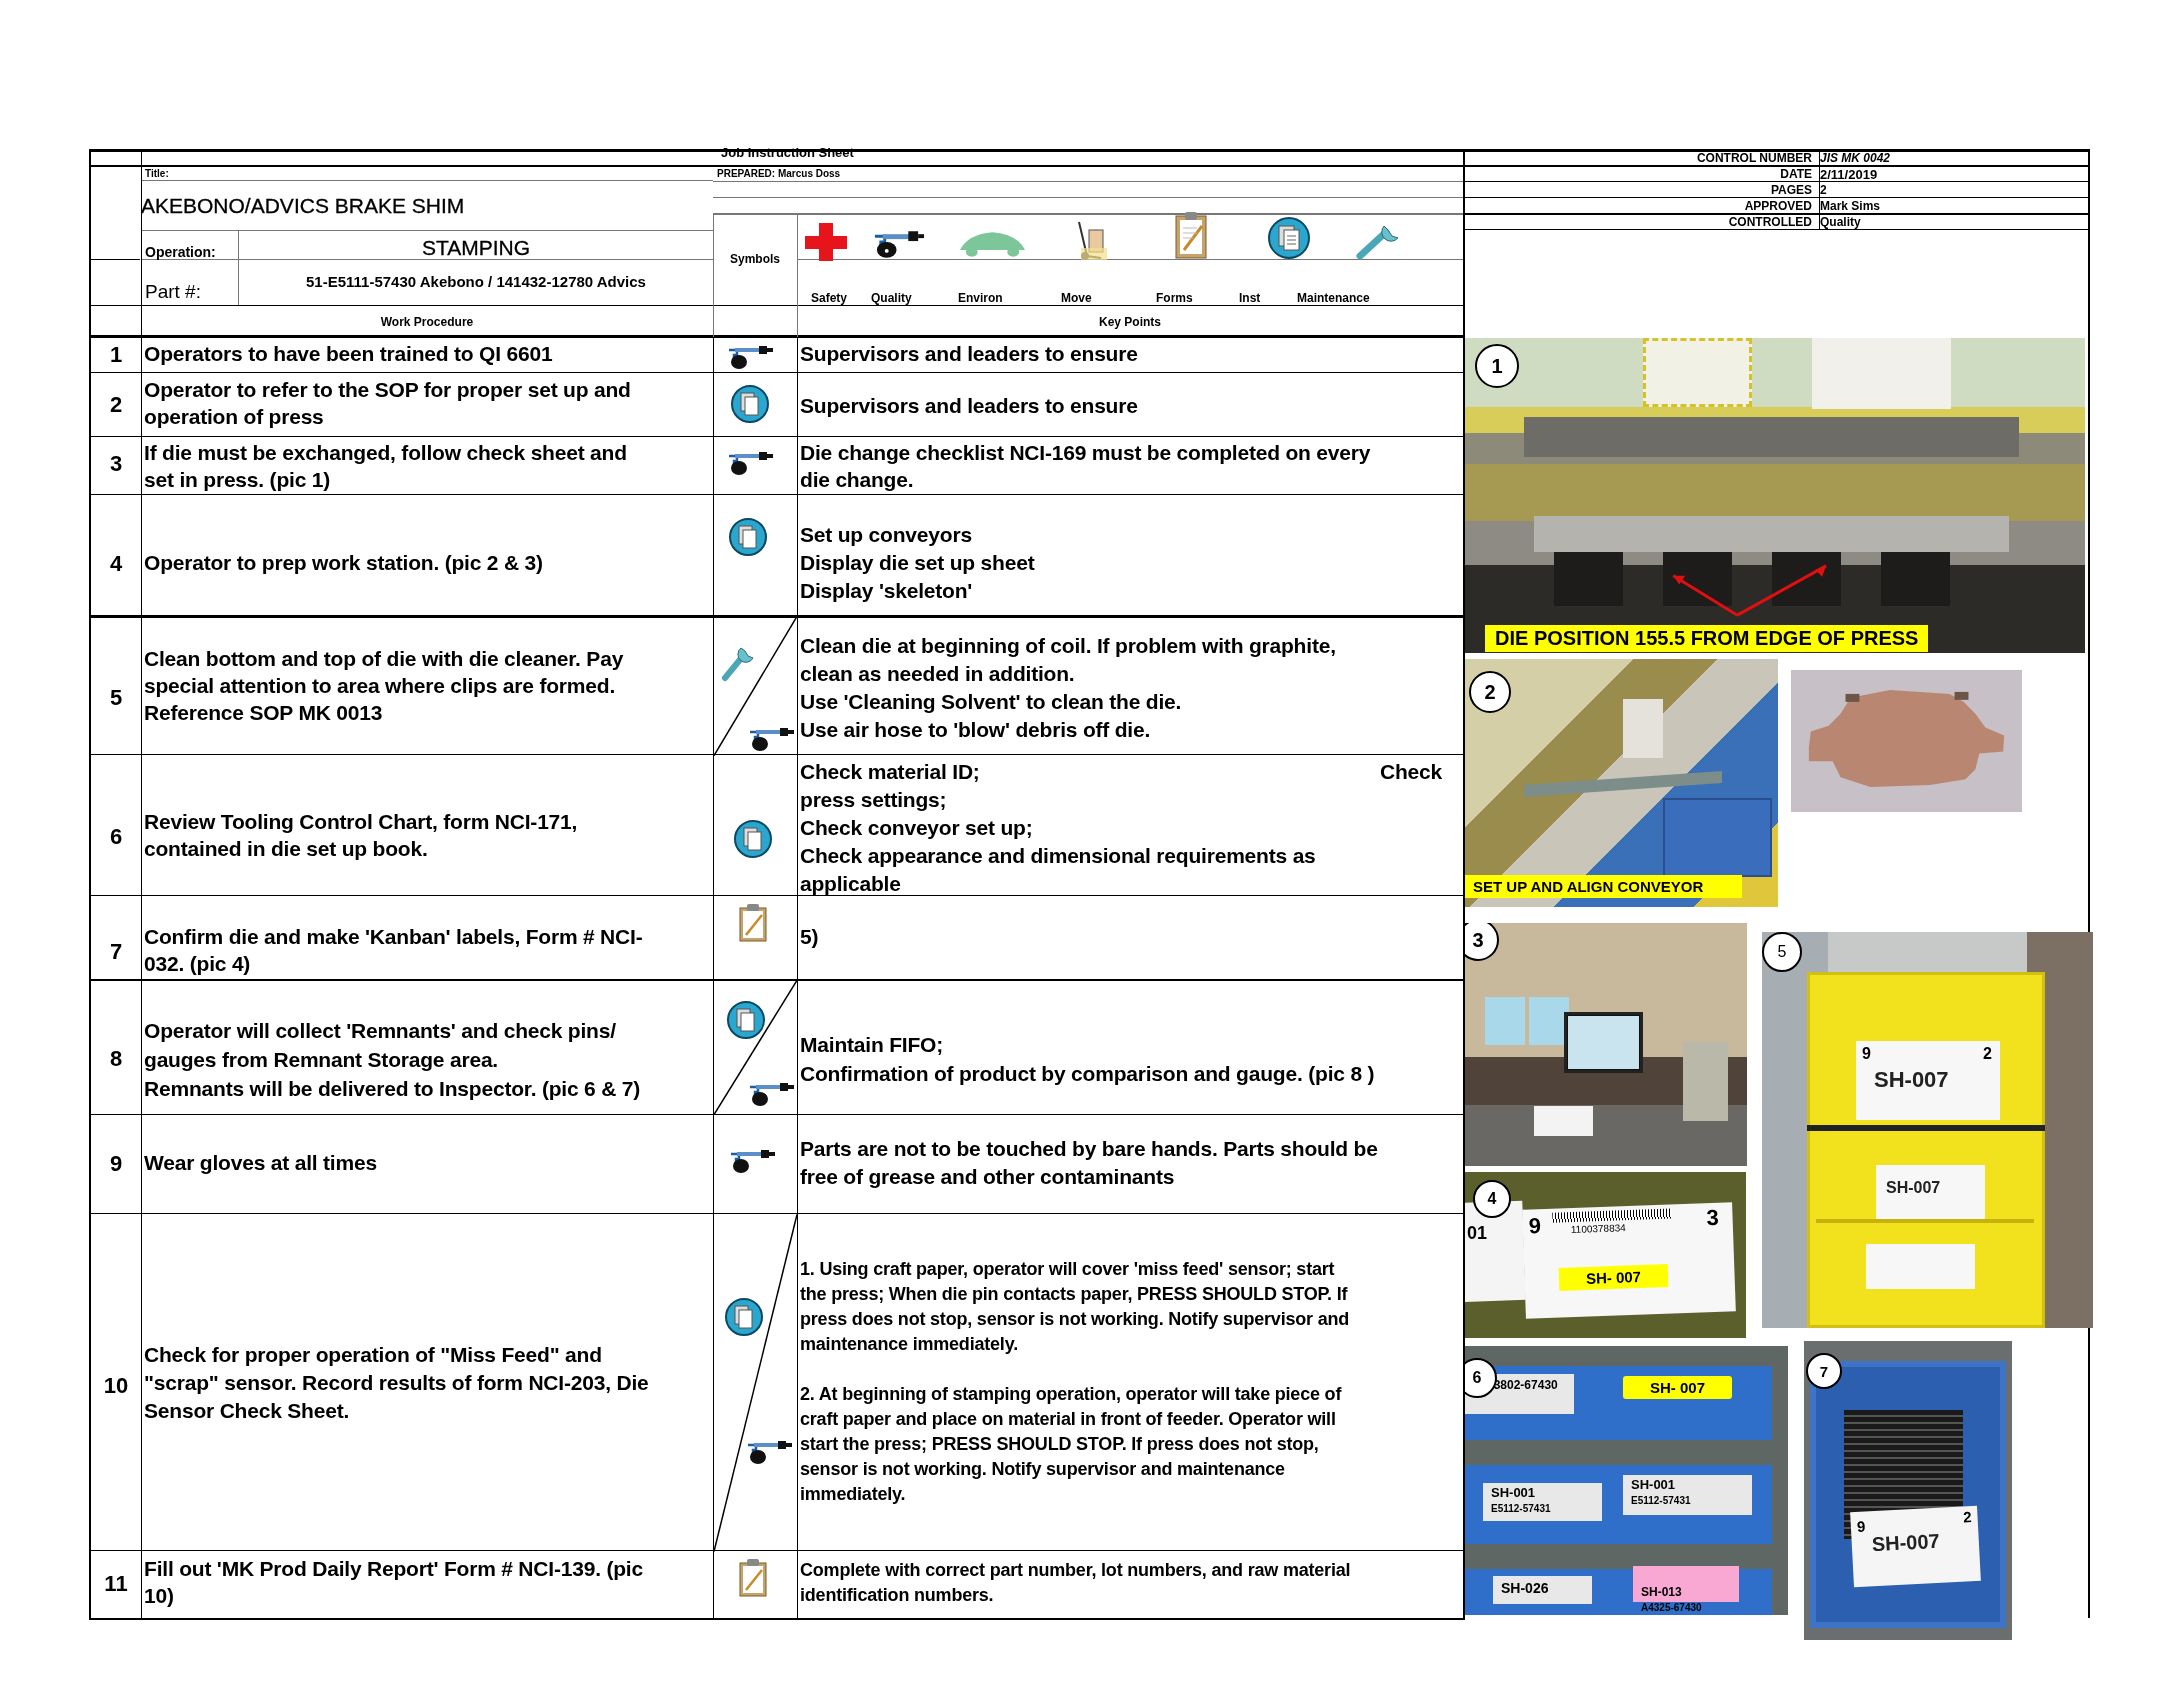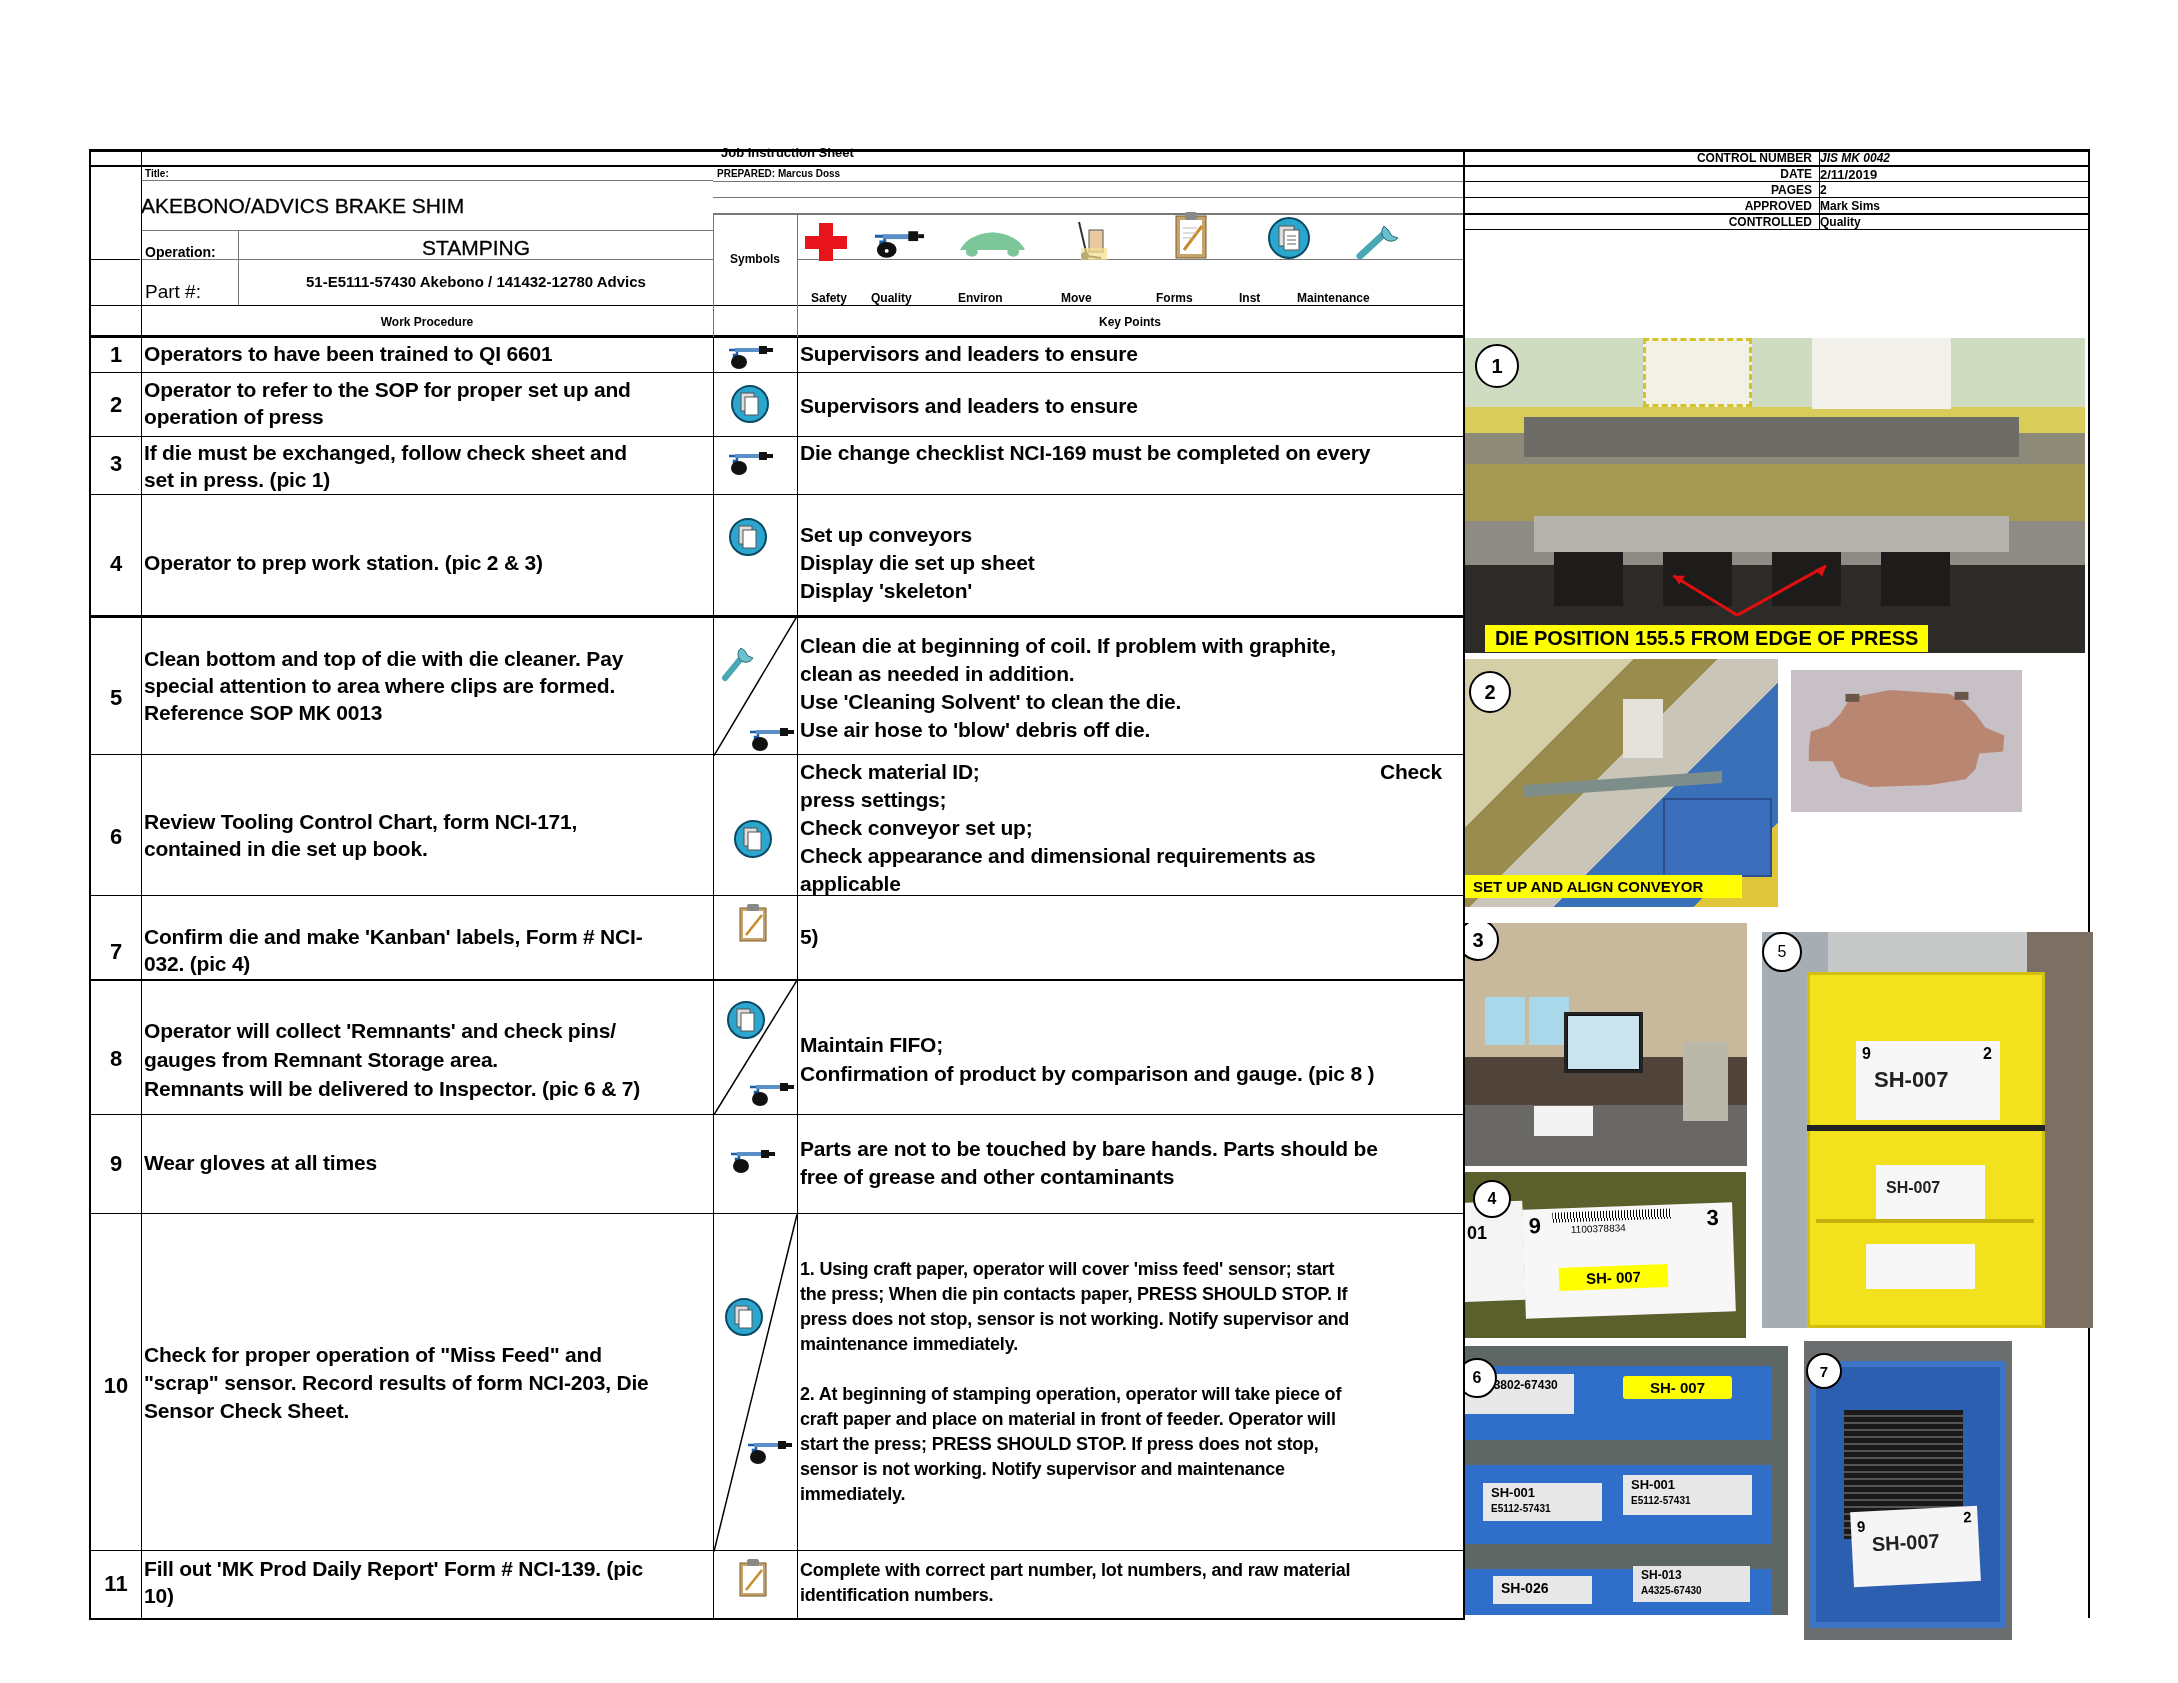--- a/index.html
+++ b/index.html
@@ -192,20 +192,21 @@
       </div>
     <svg class="icon" style="left:725px;top:451px" width="50" height="26" viewBox="0 0 50 26">
         <path d="M4 5h8v5h-3v5a5 5 0 0 0 10 0" stroke="#1a5ea8" stroke-width="2.5" fill="none"></path>
         <ellipse cx="14" cy="17" rx="8" ry="7" fill="#111"></ellipse>
         <rect x="10" y="3" width="26" height="4" fill="#5a8fc8"></rect>
         <rect x="34" y="1" width="8" height="8" fill="#111"></rect>
         <rect x="42" y="3" width="6" height="4" fill="#111"></rect>
       </svg>
     <div class="key" style="left:800px;top:439px">
         <div>Die change checklist NCI-169 must be completed on every</div>
+        <div>die change.</div>
       </div>
   </div>
 
   <div>
     <span class="num" style="left:91px;top:551px">4</span>
     <div class="proc" style="left:144px;top:549px">
         <div>Operator to prep work station. (pic 2 &amp; 3)</div>
       </div>
     <svg class="icon" style="left:728px;top:517px" width="40" height="40" viewBox="0 0 40 40">
         <circle cx="20" cy="20" r="18" fill="#2aa6cf" stroke="#0c4a63" stroke-width="2"></circle>
@@ -460,21 +461,21 @@
     <div class="ycap" style="left:158px;top:30px;width:109px;text-align:center;font-size:15px;border-radius:3px">SH- 007</div>
     <div class="abs" style="left:18px;top:137px;width:119px;height:38px;background:#e8e8e8;font-size:13px;font-weight:bold;padding:2px 8px;line-height:16px">
         <div>SH-001</div>
         <div style="font-size:10px">E5112-57431</div>
       </div>
     <div class="abs" style="left:158px;top:129px;width:129px;height:40px;background:#e8e8e8;font-size:13px;font-weight:bold;padding:2px 8px;line-height:16px">
         <div>SH-001</div>
         <div style="font-size:10px">E5112-57431</div>
       </div>
     <div class="abs" style="left:28px;top:230px;width:99px;height:28px;background:#e8e8e8;font-size:14px;font-weight:bold;padding:4px 8px">SH-026</div>
-    <div class="abs" style="left:168px;top:220px;width:117px;height:36px;background:#e5e5e5;font-size:12px;font-weight:bold;padding:1px 8px;line-height:16px">
+    <div class="abs" style="left:168px;top:220px;width:106px;height:36px;background:#f9a8d4;font-size:12px;font-weight:bold;padding:18px 8px;line-height:16px">
         <div>SH-013</div>
         <div style="font-size:10px">A4325-67430</div>
       </div>
     <div class="badge" style="left:-8px;top:12px;width:40px;height:40px;font-size:16px">6</div>
   </div>
 
   <div class="photo" style="left:1804px;top:1341px;width:208px;height:299px;background:#6b6e6f">
     <div class="abs" style="left:6px;top:20px;width:196px;height:267px;background:#2d5fb0;border:6px solid #3d74c6"></div>
     <div class="abs" style="left:40px;top:69px;width:119px;height:129px;background:repeating-linear-gradient(#1a1a1a 0 5px,#555 5px 7px)"></div>
     <div class="abs" style="left:48px;top:168px;width:127px;height:75px;background:#f5f5f5;transform:rotate(-3deg)">

